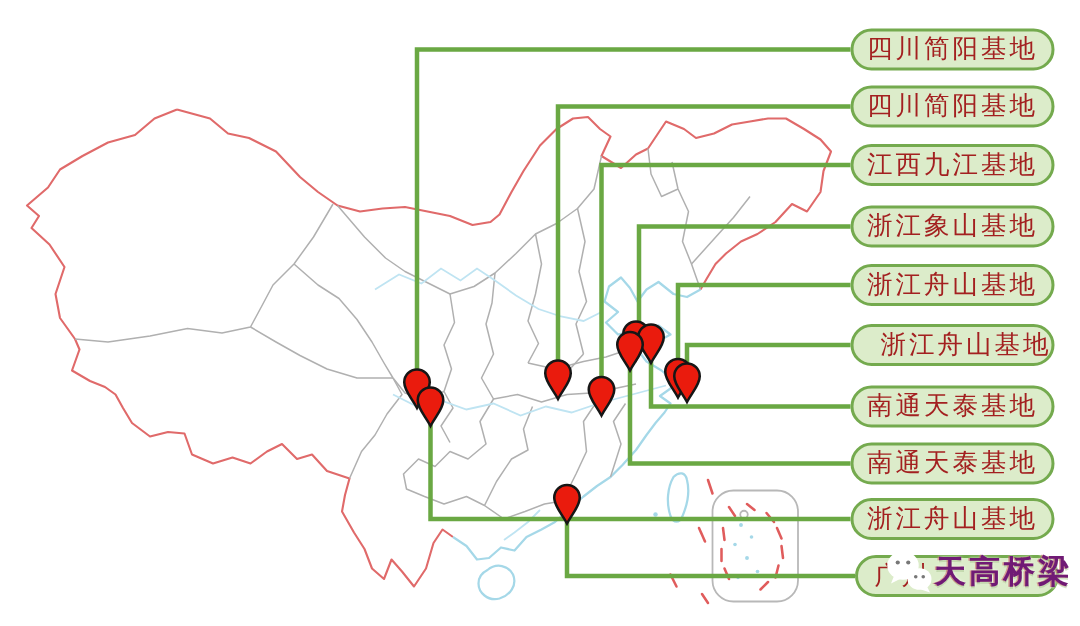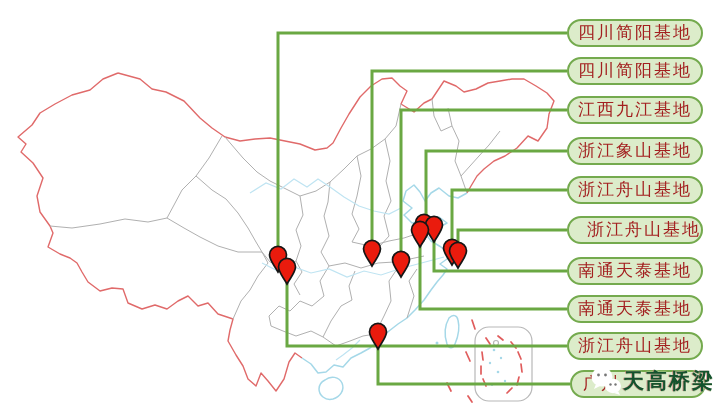--- a/index.html
+++ b/index.html
@@ -14,21 +14,21 @@
   .islet{fill:#a5d8e8;stroke:none;}
   .inset{fill:none;stroke:#b8b8b8;stroke-width:1.2;}
   .connector{fill:none;stroke:#6aa843;stroke-width:3;}
   .pin{fill:#ea1b0d;stroke:#161616;stroke-width:1.7;}
   .pill{position:absolute;width:136px;height:28px;box-sizing:border-box;
         border:2.5px solid #74aa4e;border-radius:14px;background:#dcecca;
         color:#a32020;font-size:17px;line-height:23px;text-align:center;
         letter-spacing:2px;white-space:nowrap;overflow:hidden;}
   .pill.obscured{text-align:left;padding-left:11px;letter-spacing:1px;}
   .watermark{position:absolute;left:589px;top:364px;display:flex;align-items:center;z-index:5;}
-  .wm-text{color:#14532d;font-family:"Liberation Sans","DejaVu Sans",sans-serif;
+  .wm-text{color:#701a75;font-family:"Liberation Sans","DejaVu Sans",sans-serif;
            font-weight:bold;font-size:21px;letter-spacing:2px;
            text-shadow:-1px 0 0 rgba(201,90,90,.55),0 1px 0 rgba(160,190,130,.45),0 0 2px rgba(255,255,255,.85);}
 </style>
 </head>
 <body>
 
 <div id="stage">
 
   <svg id="map-svg" width="720" height="417" viewBox="0 0 720 417">
 

